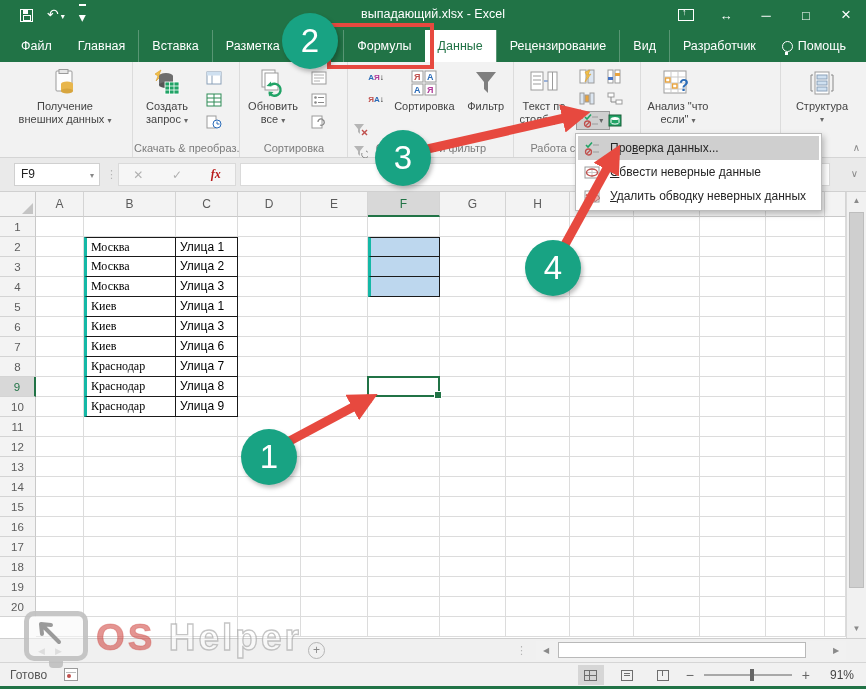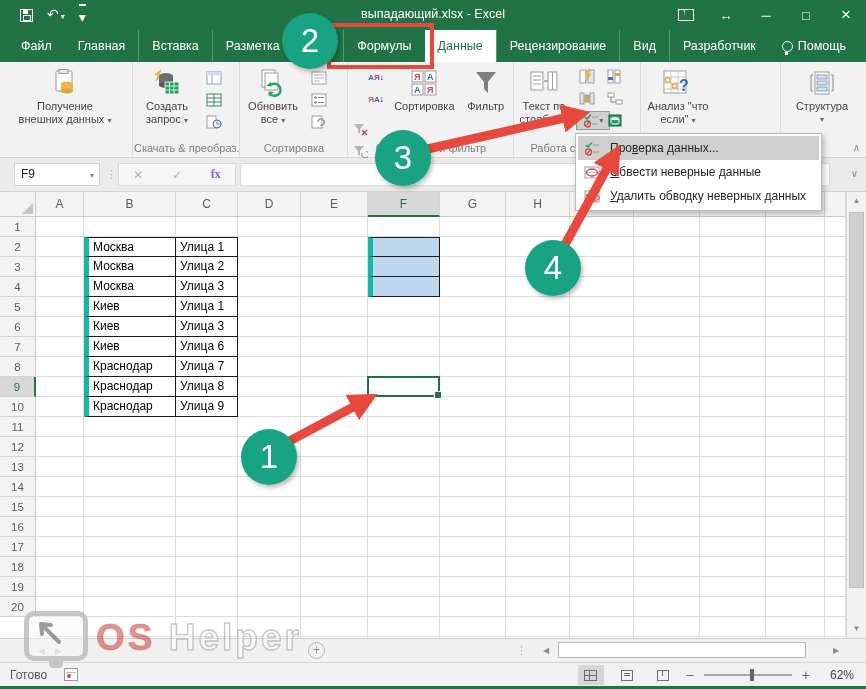--- a/index.html
+++ b/index.html
@@ -44,35 +44,35 @@
   .pressed { background:#cfcfcf; border:1px solid #9a9a9a; }
   .sortletters { font-size:8px; font-weight:bold; line-height:8px; }
   .collapse-chev { position:absolute; right:6px; bottom:4px; color:#8a8a8a; font-size:10px; }
 
   
   .fbar { position:absolute; left:0; top:158px; width:866px; height:34px; background:#eaeaea; border-bottom:1px solid #d0d0d0; }
   .namebox { position:absolute; left:14px; top:5px; width:86px; height:23px; background:#fff; border:1px solid #d0d0d0; font-size:12px; color:#222; padding:3px 6px; }
   .namebox .nb-caret { position:absolute; right:5px; top:7px; font-size:8px; color:#888; }
   .fsplit { position:absolute; left:106px; top:10px; color:#b5b5b5; font-size:11px; }
   .fbtns { position:absolute; left:118px; top:5px; width:118px; height:23px; background:#f6f6f6; border:1px solid #dadada; display:flex; align-items:center; justify-content:space-around; color:#b0b0b0; }
-  .fx { font-family:"Liberation Serif","DejaVu Serif",serif; color:#8b5cf6; font-weight:bold; }
+  .fx { font-style:italic; font-family:"Liberation Serif","DejaVu Serif",serif; color:#b91c1c; font-weight:bold; }
   .finput { position:absolute; left:240px; top:5px; width:590px; height:23px; background:#fff; border:1px solid #dadada; }
   .fexpand { position:absolute; right:8px; top:10px; color:#888; font-size:10px; }
 
   
   #sheet { position:absolute; left:0; top:192px; width:846px; height:446px; background:#fff; overflow:hidden; }
   .corner { position:absolute; left:0; top:0; width:36px; height:25px; background:#f3f3f3; border-right:1px solid #c9c9c9; border-bottom:1px solid #c9c9c9; }
   .corner:after { content:""; position:absolute; right:2px; bottom:2px; border-style:solid; border-width:0 0 11px 11px; border-color:transparent transparent #c4c4c4 transparent; }
   .colhead { position:absolute; top:0; height:25px; background:#f3f3f3; border-right:1px solid #d4d4d4; border-bottom:1px solid #c9c9c9; color:#5c5c5c; text-align:center; line-height:25px; font-size:12px; }
   .colhead.sel { background:#d8d8d8; border-bottom:2px solid #217346; color:#217346; }
   .rowhead { position:absolute; left:0; width:36px; height:20px; background:#f3f3f3; border-right:1px solid #c9c9c9; border-bottom:1px solid #d4d4d4; color:#5c5c5c; text-align:center; line-height:20px; font-size:11.5px; }
   .rowhead.sel { background:#d8d8d8; border-right:2px solid #217346; color:#217346; }
   .gcell { position:absolute; height:20px; border-right:1px solid #dcdcdc; border-bottom:1px solid #dcdcdc; font-size:12px; line-height:19px; color:#000; padding-left:4px; white-space:nowrap; overflow:hidden; }
   .gcell.bR { border-right:1px solid #1a1a1a; } .gcell.bB { border-bottom:1px solid #1a1a1a; }
-  .gcell.bL { border-left:5px solid #14b8a6; } .gcell.bT { border-top:1px solid #1a1a1a; }
+  .gcell.bL { border-left:3px solid #14b8a6;font-family:Liberation Serif, serif; } .gcell.bT { border-top:1px solid #1a1a1a; }
   .gcell.blue { background:#bdd7ee; }
   #selbox { position:absolute; border:2px solid #217346; background:transparent; }
   #selbox:after { content:""; position:absolute; right:-4px; bottom:-4px; width:6px; height:6px; background:#217346; border:1px solid #fff; }
 
   
   .vscroll { position:absolute; right:0; top:192px; width:20px; height:446px; background:#f1f1f1; border-left:1px solid #d9d9d9; }
   .vscroll .arr { position:absolute; left:0; width:19px; height:18px; color:#8a8a8a; font-size:8px; text-align:center; line-height:18px; }
   .vthumb { position:absolute; left:2px; top:20px; width:15px; height:376px; background:#cfcfcf; border:1px solid #bdbdbd; }
 
   
@@ -801,21 +801,21 @@
           <span class="vpage"></span>
         </span>
       <span class="viewic">
           <span class="vbreak"></span>
         </span>
       <span style="font-size:14px;color:#666">−</span>
       <span class="ztrack">
           <span class="zthumb"></span>
         </span>
       <span style="font-size:14px;color:#666">+</span>
-      <span class="zpct">62%</span>
+      <span class="zpct">91%</span>
     </div>
   </div>
 
   <div class="menu">
     <div class="mitem hl">
       <span class="micon">
           <svg width="16" height="15">
             <line x1="9" y1="4" x2="15" y2="4" stroke="#9b9b9b"></line>
             <line x1="9" y1="11" x2="15" y2="11" stroke="#9b9b9b"></line>
             <path d="M2 4 L4 6 L8 1.5" fill="none" stroke="#21a366" stroke-width="1.6"></path>

